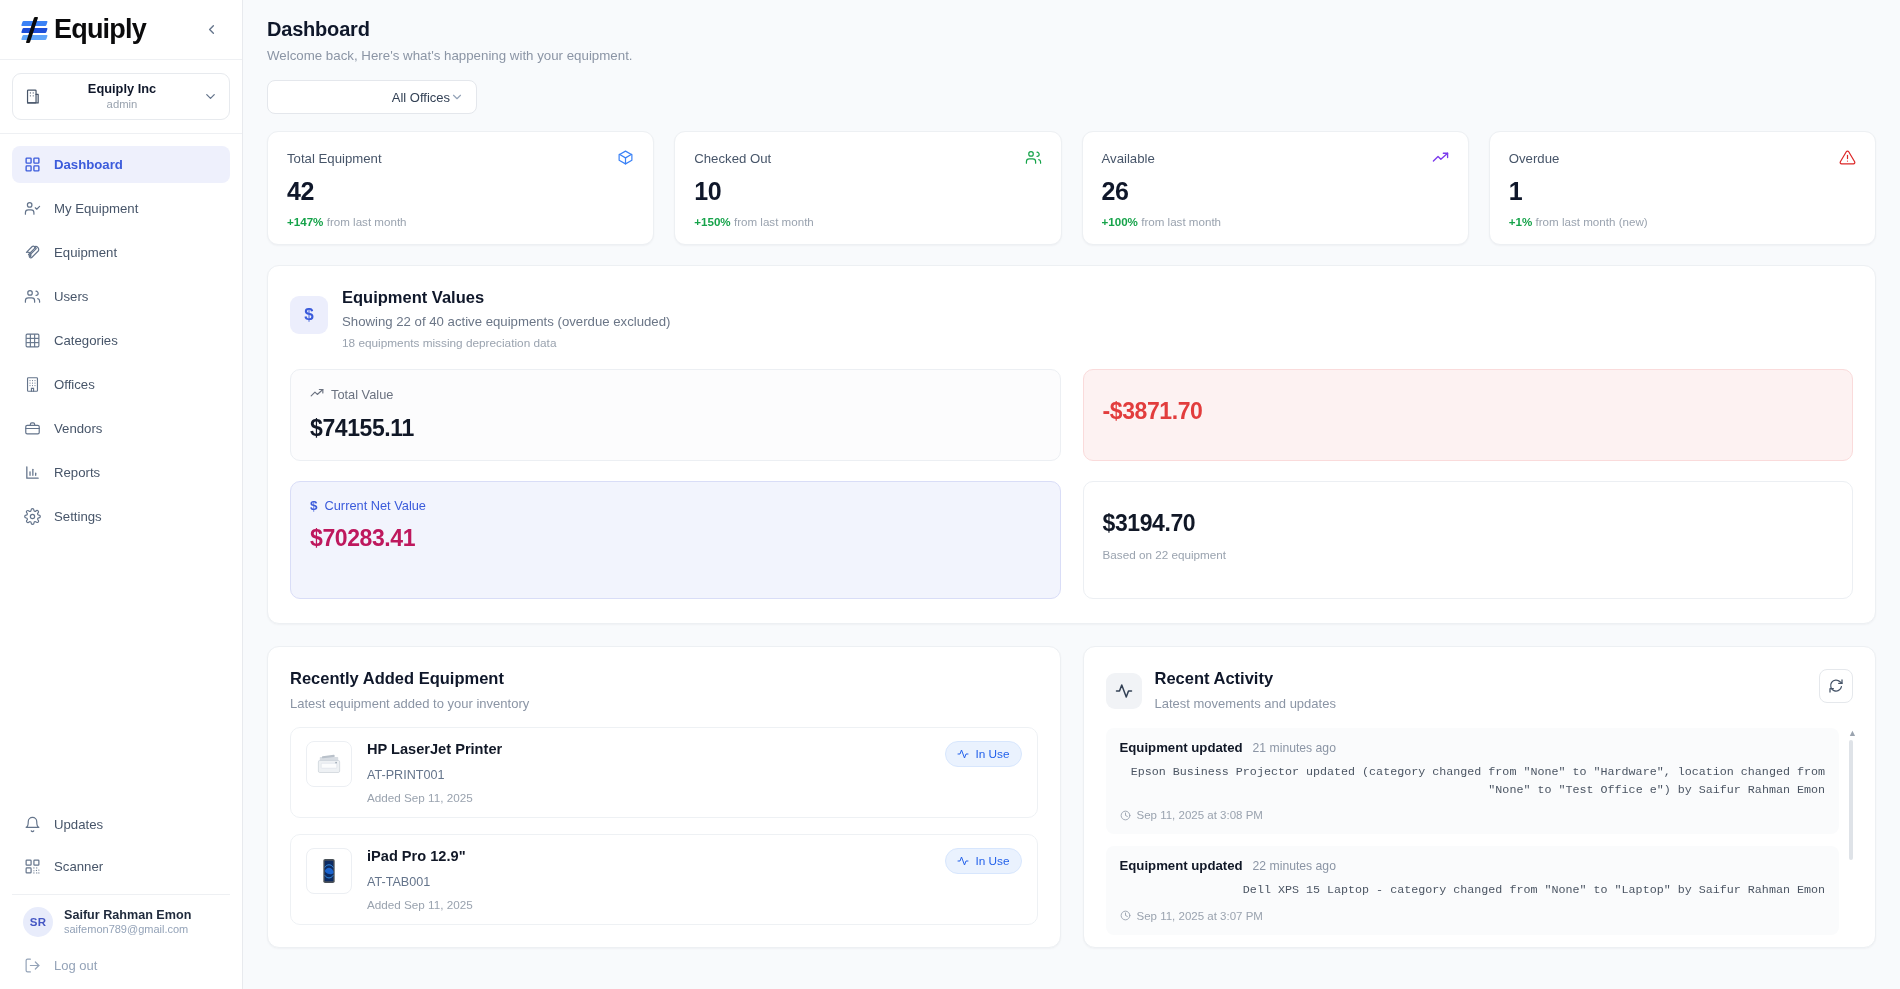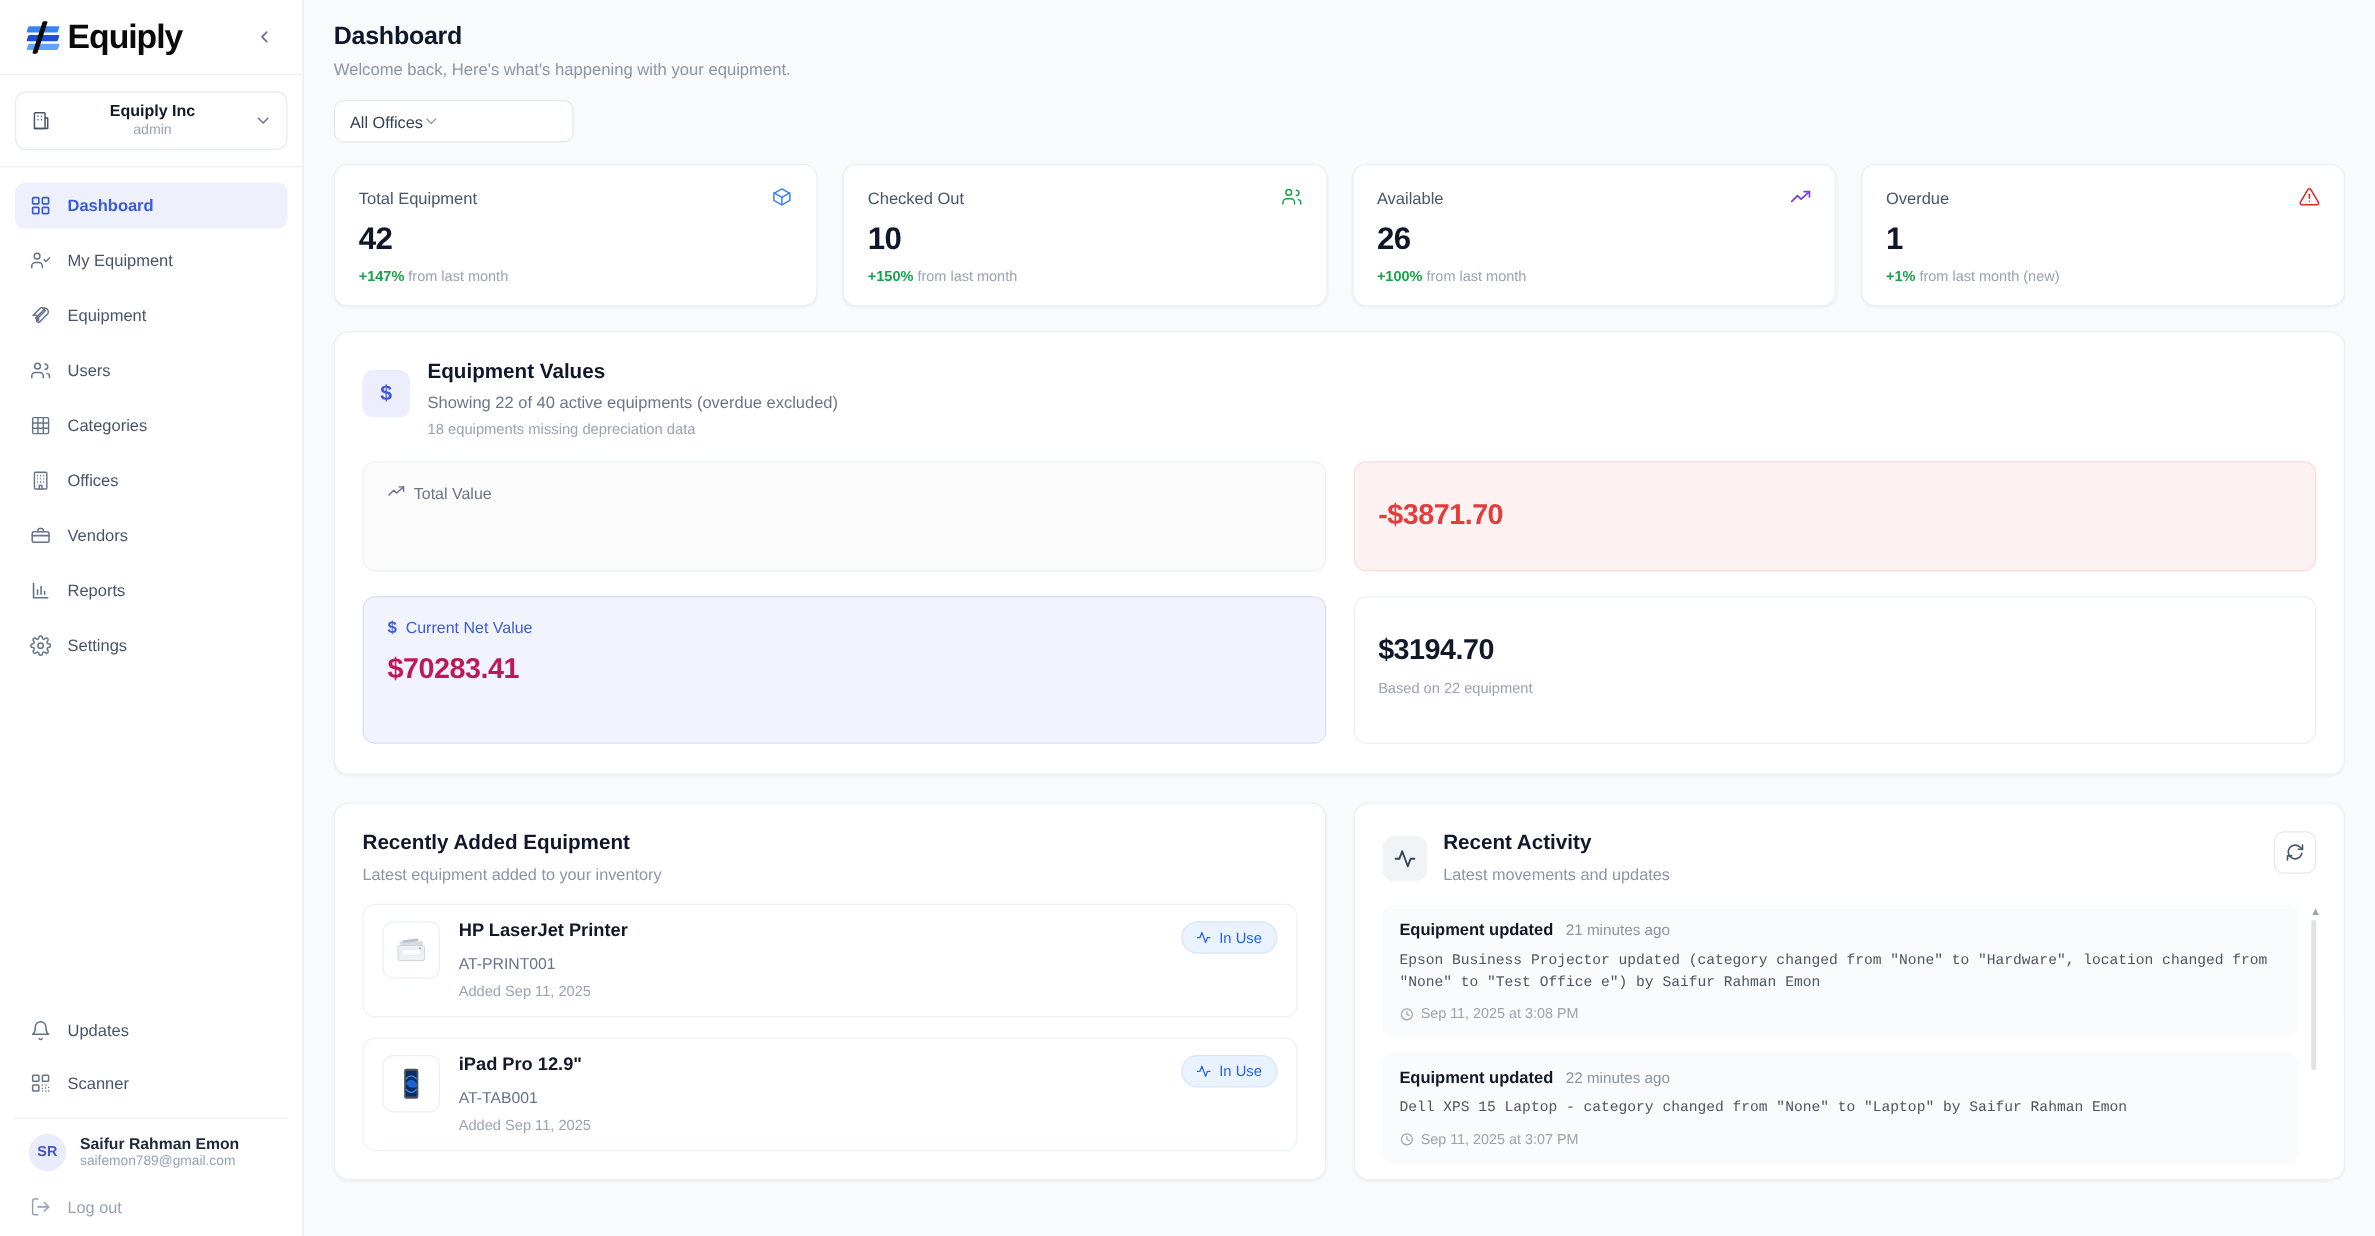--- a/index.html
+++ b/index.html
@@ -79,23 +79,23 @@
   .user-mail { font-size:11px; color:#94a3b8; white-space:nowrap; }
   .logout { color:#94a3b8 !important; font-size:13px; margin-top:2px; }
   .logout .nav-ic { color:#94a3b8; }
 
   
   .main { flex:1 1 auto; height:989px; overflow:hidden; padding: 18px 24px 0 24px; background:#f8fafc; }
   .page-title { font-size: 20px; font-weight:700; color:#0f172a; letter-spacing:-0.2px; }
   .page-sub { font-size: 13.3px; color:#8b95a5; margin-top: 7px; }
 
   .office-select {
-    margin-top: 17px; width: 192px; height: 34px; background:#fff;
+    margin-top: 17px; width: 210px; height: 34px; background:#fff;
     border:1px solid #e4e7ec; border-radius: 8px; display:flex; align-items:center;
-    justify-content: flex-start; padding: 0 12px; font-size:13px; color:#334155; cursor:pointer;
+    justify-content: flex-end; padding: 0 12px; font-size:13px; color:#334155; cursor:pointer;
   }
   .office-select .cc { color:#94a3b8; display:flex; }
 
   
   .stats { display:flex; gap: 20px; margin-top: 17px; }
   .stat-card {
     flex:1 1 0; background:#fff; border:1px solid #edf0f3; border-radius: 11px;
     padding: 17px 19px 16px 19px; min-height: 112px;
     box-shadow: 0 1px 2px rgba(16,24,40,.04);
   }
@@ -171,21 +171,21 @@
     width:34px; height:34px; border:1px solid #e5e8ec; border-radius:8px; background:#fff;
     display:flex; align-items:center; justify-content:center; color:#475569; cursor:pointer;
   }
   .ra-list { margin-top: 17px; position:relative; padding-right: 14px; }
   .ra-item { background:#fafbfc; border-radius: 8px; padding: 12px 14px 13px 14px; margin-bottom: 12px; }
   .ra-t { display:flex; align-items:baseline; gap: 10px; }
   .ra-type { font-size: 13.2px; font-weight:700; color:#111827; }
   .ra-ago { font-size: 12.2px; color:#8b95a5; }
   .ra-desc {
     font-family:"Liberation Mono", monospace; font-size: 11.7px; color:#4b5563;
-    margin-top: 9px; line-height: 1.5;
+    margin-top: 9px; line-height: 1.5; text-align: right;
   }
   .ra-time { display:flex; align-items:center; gap:6px; font-size: 11.5px; color:#9aa3af; margin-top: 10px; }
   .ra-scroll { position:absolute; top:0; right:0; width:5px; height: 200px; }
   .ra-scroll .arrow { color:#9aa3af; font-size:9px; text-align:center; }
   .ra-scroll .bar { width:4px; background:#dfe3e8; border-radius:2px; height: 120px; margin: 2px auto 0 auto; }
 </style>
 </head>
 <body>
 
 <div class="app">
@@ -488,20 +488,21 @@
       <div class="ev-grid">
 
         <div class="ev-cell neutral">
           <div class="ev-cl">
             <span><svg width="14" height="14" viewBox="0 0 24 24" fill="none" stroke="currentColor" stroke-width="2" stroke-linecap="round" stroke-linejoin="round">
                   <polyline points="2 17 8.5 10.5 12.5 14.5 22 6"></polyline>
                   <polyline points="16 6 22 6 22 12"></polyline>
                 </svg></span>
             <span>Total Value</span>
           </div>
+          <div class="ev-cv">$74155.11</div>
         </div>
 
         <div class="ev-cell danger">
           <div class="ev-cv">-$3871.70</div>
         </div>
 
         <div class="ev-cell accent">
           <div class="ev-cl">
             <span style="font-weight:700;font-size:13.5px">$</span>
             <span>Current Net Value</span>

